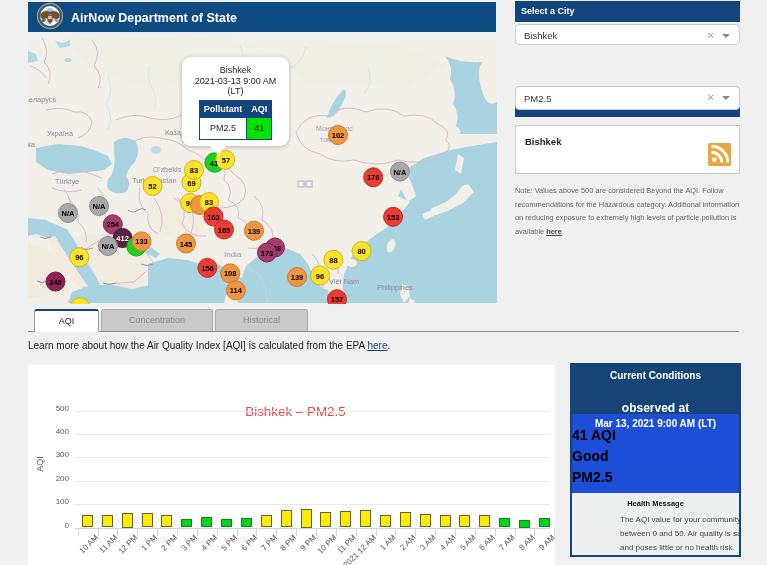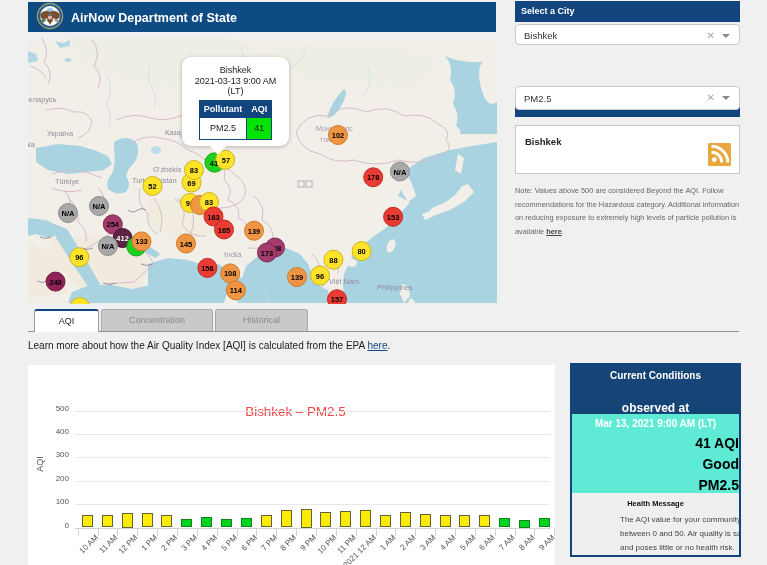--- a/index.html
+++ b/index.html
@@ -36,21 +36,21 @@
 .ddl .car { position:absolute; right:9px; top:9px; width:0; height:0; border-left:4px solid transparent; border-right:4px solid transparent; border-top:4px solid #888; }
 #rssbox { left:515px; top:125px; width:225px; height:49px; background:#fff; border:1px solid #c8c8c8; }
 #rssbox b { position:absolute; left:9px; top:10px; font-size:9.5px; color:#222; }
 #note { left:515px; top:184px; width:235px; font-size:7.4px; color:#666; line-height:13.7px; white-space:nowrap; }
 #note b { color:#444; }
 #cc { left:570px; top:363px; width:171px; height:194px; border:2px solid #12457e; background:#eef0f0; overflow:hidden; }
 #cchead { background:#164477; color:#fff; text-align:center; padding-top:5px; height:49px; }
 #cchead .t1 { font-size:10px; font-weight:bold; }
 #cchead .t2 { font-size:12px; font-weight:bold; margin-top:20px; }
 #cchead .t3 { font-size:10px; font-weight:bold; margin-top:3px; }
-#ccgreen { background:#5eead4; height:79px; text-align:right; color:#000; font-weight:bold; font-size:14px; padding-top:21px; }
+#ccgreen { background:#1d4ed8; height:79px; text-align:left; color:#000; font-weight:bold; font-size:14px; padding-top:13px; }
 #ccgreen div { margin-bottom:5px; }
 #cchealth { padding:6px 8px; }
 #cchealth .hm { text-align:center; font-size:7.5px; font-weight:bold; color:#111; margin-bottom:5px; }
 #cchealth .bd { font-size:8px; color:#444; line-height:14.2px; white-space:nowrap;margin-left:40px; }
 </style>
 </head>
 <body>
 <div id="hdr" class="abs">
   <svg class="abs" style="left:-5px; top:-13.5px;" width="54" height="54" viewBox="0 0 54 54">
     <circle cx="27" cy="27" r="12.6" fill="#2b5e95" stroke="#a7a452" stroke-width="1.2"></circle>

